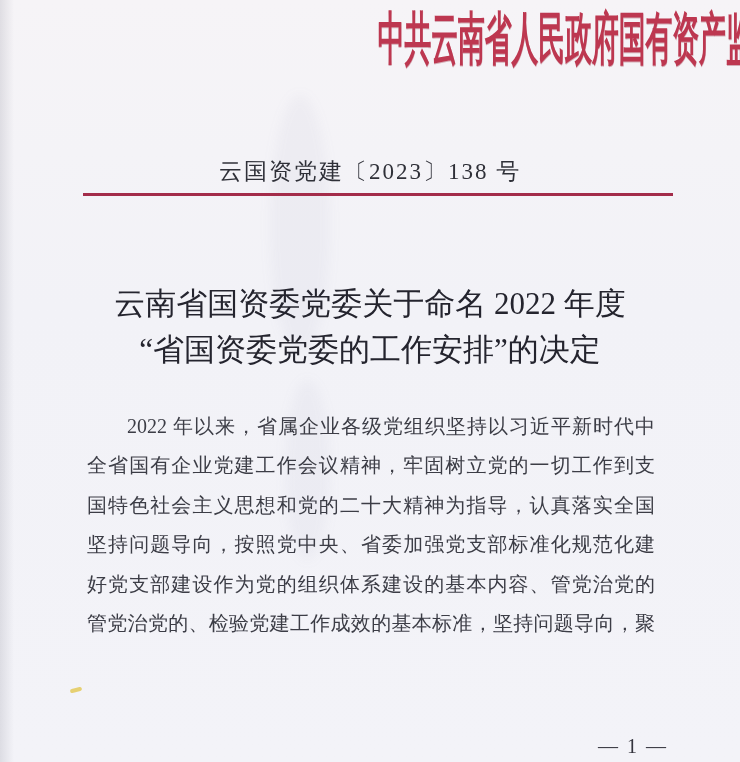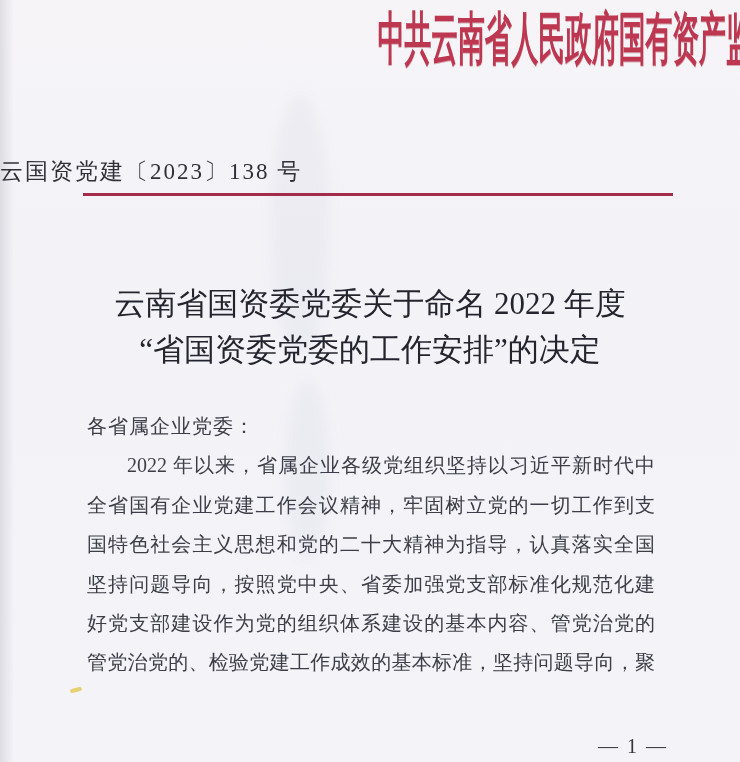--- a/index.html
+++ b/index.html
@@ -60,21 +60,21 @@
     letter-spacing: 0;
     transform: scaleX(0.47);
     transform-origin: center top;
     text-shadow: 0.5px 0.5px 0.5px rgba(150,40,60,0.35);
   }
 
   .doc-number {
     position: absolute;
     top: 156px;
     left: 0; right: 0;
-    text-align: left;
+    text-align: center;
     font-size: 23px;
     letter-spacing: 2px;
     color: #2f3038;
   }
 
   .red-rule {
     position: absolute;
     top: 193px;
     left: 83px;
     width: 590px;
@@ -140,21 +140,20 @@
   <div class="doc-number">云国资党建〔2023〕138 号</div>
 
   <div class="red-rule"></div>
 
   <div class="doc-title">
     <span>云南省国资委党委关于命名 2022 年度</span><br>
     <span>“省国资委党委的工作安排”的决定</span>
   </div>
 
   <div class="doc-body">
-    <div class="salutation">各省属企业党委：</div>
     <div class="body-line indent-first">2022 年以来，省属企业各级党组织坚持以习近平新时代中</div>
     <div class="body-line">全省国有企业党建工作会议精神，牢固树立党的一切工作到支</div>
     <div class="body-line">国特色社会主义思想和党的二十大精神为指导，认真落实全国</div>
     <div class="body-line">坚持问题导向，按照党中央、省委加强党支部标准化规范化建</div>
     <div class="body-line">好党支部建设作为党的组织体系建设的基本内容、管党治党的</div>
     <div class="body-line">管党治党的、检验党建工作成效的基本标准，坚持问题导向，聚</div>
   </div>
 
   <div class="page-number">— 1 —</div>
 

